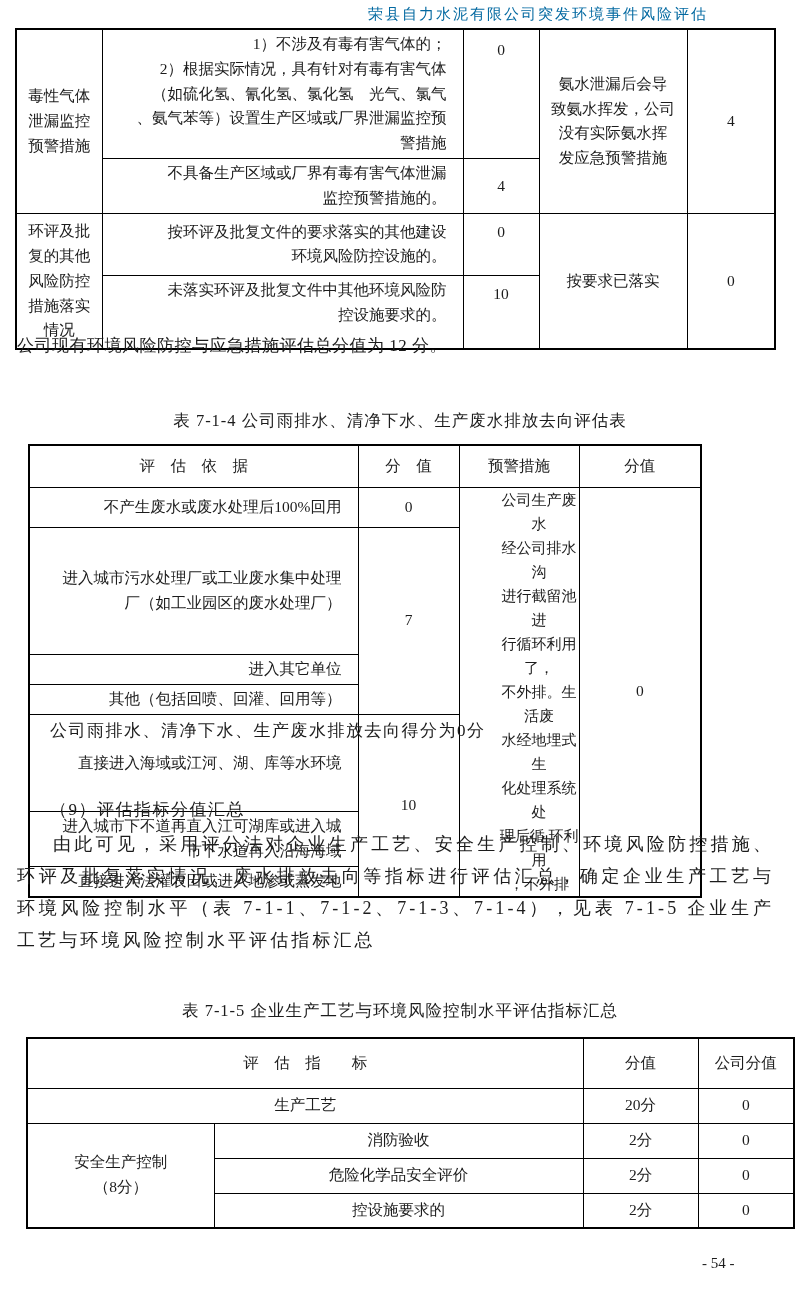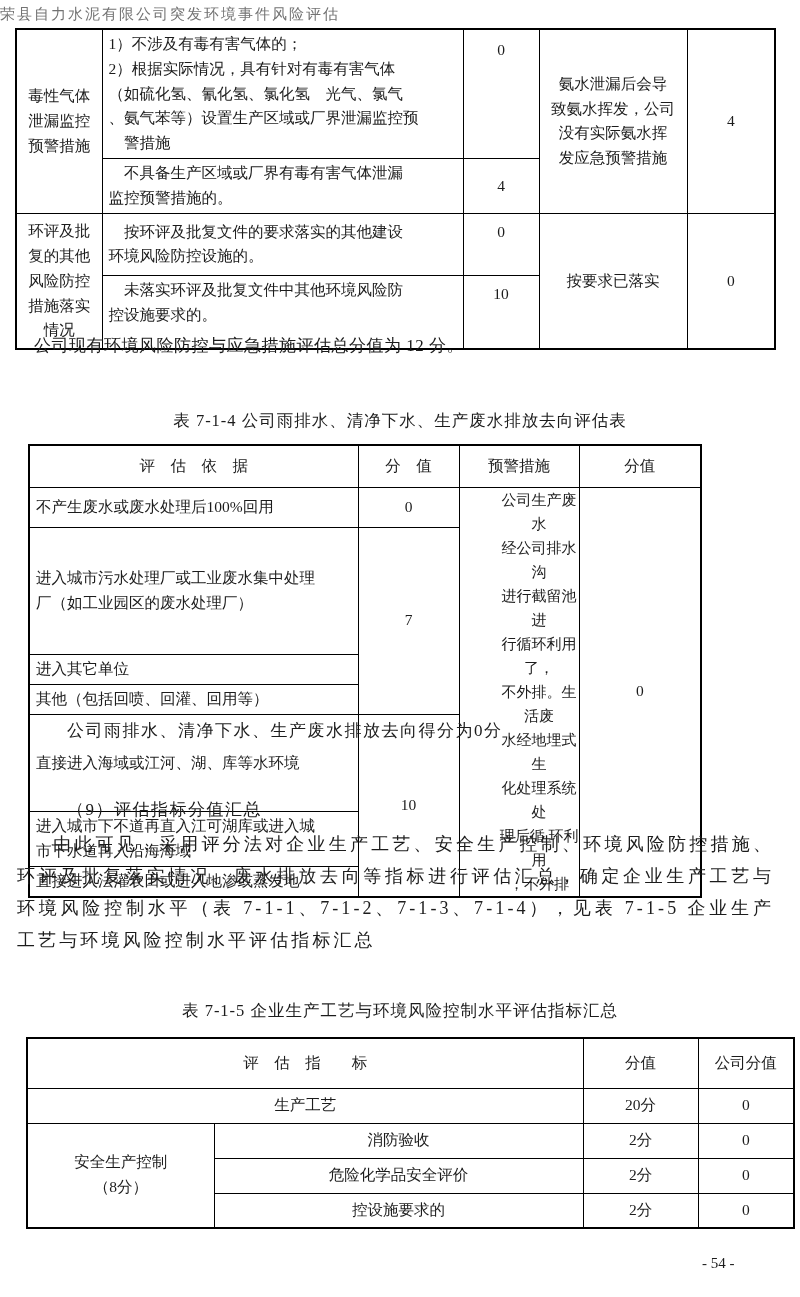--- a/index.html
+++ b/index.html
@@ -8,43 +8,43 @@
     position: relative;
     width: 800px; height: 1297px;
     background: #ffffff;
     color: #1c1c1c;
     font-family: "Liberation Serif", "DejaVu Serif", serif;
   }
   .abs { position: absolute; }
 
   .doc-header {
     top: 5px; left: 0; width: 708px;
-    text-align: left;
+    text-align: right;
     font-size: 15px;
     letter-spacing: 2px;
-    color: #737373;
+    color: #0369a1;
   }
 
   table { border-collapse: collapse; table-layout: fixed; }
   .bordered { border: 2px solid #000; }
   .bordered td, .bordered th { border: 1px solid #000; }
 
   td, th {
     font-weight: normal;
     font-size: 15.5px;
     line-height: 1.6;
     vertical-align: middle;
     white-space: pre-line;
     overflow: hidden;
   }
   .c { text-align: center; }
-  .l { text-align: left; padding: 2px 6px; }
+  .l { text-align: right; padding: 2px 16px; }
   .topv { vertical-align: top; }
 
-  .para { font-size: 17px; letter-spacing: 0.5px; margin-left: 17px; }
+  .para { font-size: 17px; letter-spacing: 0.5px; }
   .caption { left: 0; width: 800px; text-align: center; font-size: 16.5px; letter-spacing: 1px; }
 
   .body-para {
     left: 17px; width: 757px;
     font-size: 18px;
     letter-spacing: 3.1px;
     line-height: 32px;
     text-align: justify;
     text-indent: 2em;
   }

